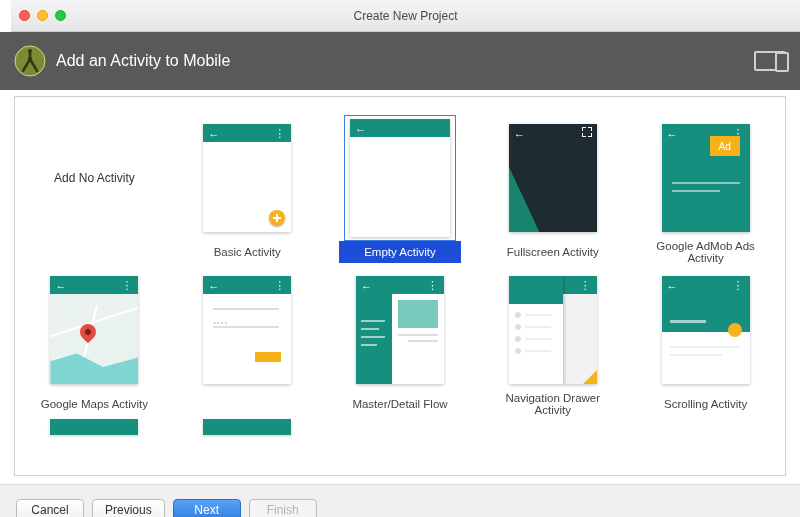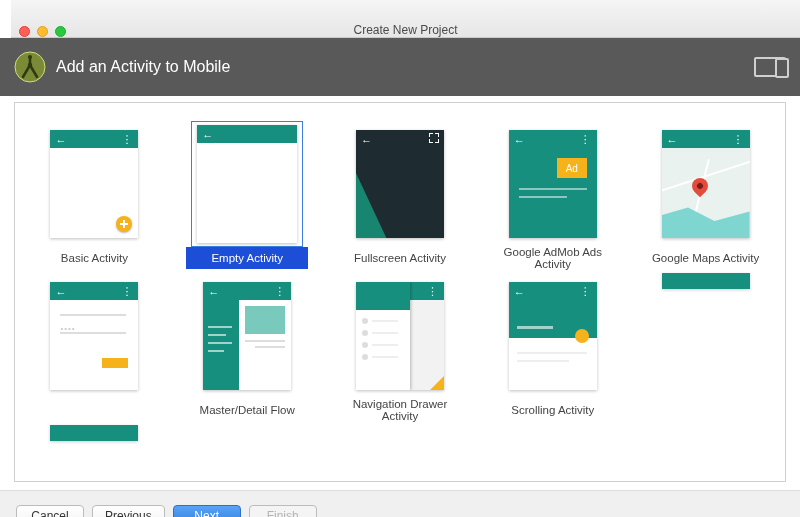--- a/index.html
+++ b/index.html
@@ -6,25 +6,25 @@
   body {
     font-family: -apple-system, "Helvetica Neue", Arial, sans-serif;
     background: #fff;
     width: 800px;
     height: 517px;
     overflow: hidden;
     font-size: 12px;
     color: #333;
   }
   .titlebar {
-    height: 38px;
+    height: 32px;
     background: linear-gradient(#f5f5f5,#e6e6e6);
     border-bottom: 1px solid #c9c9c9;
     display: flex;
-    align-items: flex-end;
+    align-items: center;
     position: relative;
     margin-left: 11px;
   }
   .traffic { display: flex; gap: 7px; margin-left: 8px; }
   .dot { width: 11px; height: 11px; border-radius: 50%; }
   .dot.red { background:#ff5f57; border:0.5px solid #e14139;}
   .dot.yellow { background:#febc2e; border:0.5px solid #dfa02a;}
   .dot.green { background:#28c840; border:0.5px solid #1fab35;}
   .titlebar .title {
     position: absolute; left: 0; right: 0; text-align: center;
@@ -111,21 +111,21 @@
   .fs-corner span:nth-child(1){left:0;top:0;border-right:none;border-bottom:none;}
   .fs-corner span:nth-child(2){right:0;top:0;border-left:none;border-bottom:none;}
   .fs-corner span:nth-child(3){left:0;bottom:0;border-right:none;border-top:none;}
   .fs-corner span:nth-child(4){right:0;bottom:0;border-left:none;border-top:none;}
   .fs-diag { position:absolute; left:-20px; top:0; width:140px; height:140px;
     transform:rotate(65deg); transform-origin:top left;
     background:#17856f;}
   
   .admob-card { background:#178f7f;}
   .admob-card .topbar{ background:transparent;}
-  .ad-banner { position:absolute; right:10px; top:28px; width:30px; height:20px;
+  .ad-banner { position:absolute; right:10px; top:12px; width:30px; height:20px;
     background:#f6b21b; color:#fff; font-size:10px; display:flex;align-items:center;justify-content:center;margin-left:21px;}
   .ad-line { position:absolute; left:10px; background:rgba(255,255,255,0.5); height:2px;}
   .ad-l1{ top:58px; width:68px;}
   .ad-l2{ top:66px; width:48px;}
   
   .maps-body{ position:absolute; inset:18px 0 0 0; background:#e9f2ef;}
   .maps-water{ position:absolute; left:0; bottom:0; width:100%; height:38px;
     background:#7fd6d0; clip-path: polygon(0 40%, 30% 20%, 60% 55%, 100% 30%, 100% 100%, 0 100%);}
   .maps-road{ position:absolute; width:130%; height:2px; background:#fff;}
   .maps-r1{ top:26px; left:-10px; transform:rotate(-18deg);}
@@ -202,20 +202,26 @@
     </svg>
     <div class="header-title">Add an Activity to Mobile</div>
   </div>
   <div class="devices-icon"></div>
 </div>
 
 <div class="content">
   <div class="panel">
     <div class="grid">
 
+      <div class="cell">
+        <div class="thumb" style="display:flex;align-items:center;justify-content:center;">
+          <span class="add-none">Add No Activity</span>
+        </div>
+        <div class="label"></div>
+      </div>
 
       <div class="cell">
         <div class="thumb">
             <div class="card">
           <div class="topbar">
                 <span class="arrow">←</span>
                 <span class="dots">⋮</span>
               </div>
           <div class="fab"></div>
         </div>

